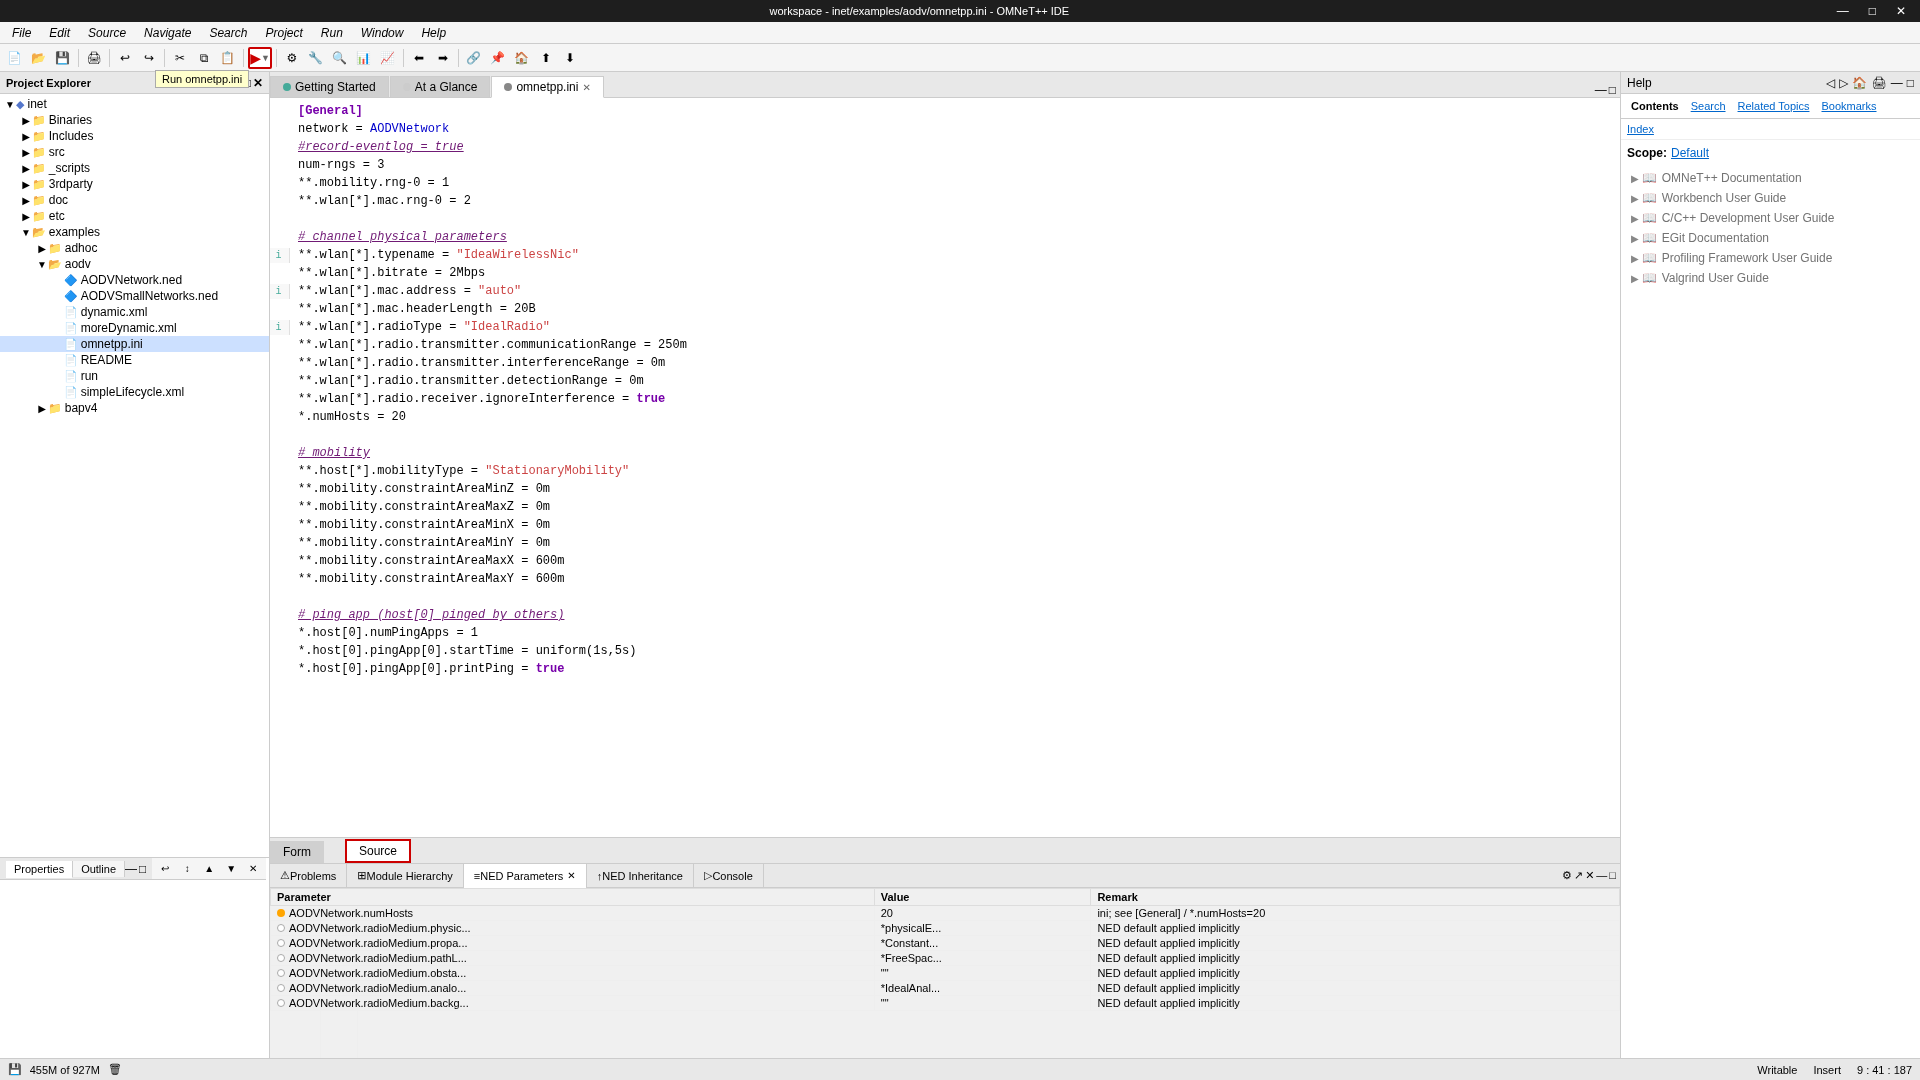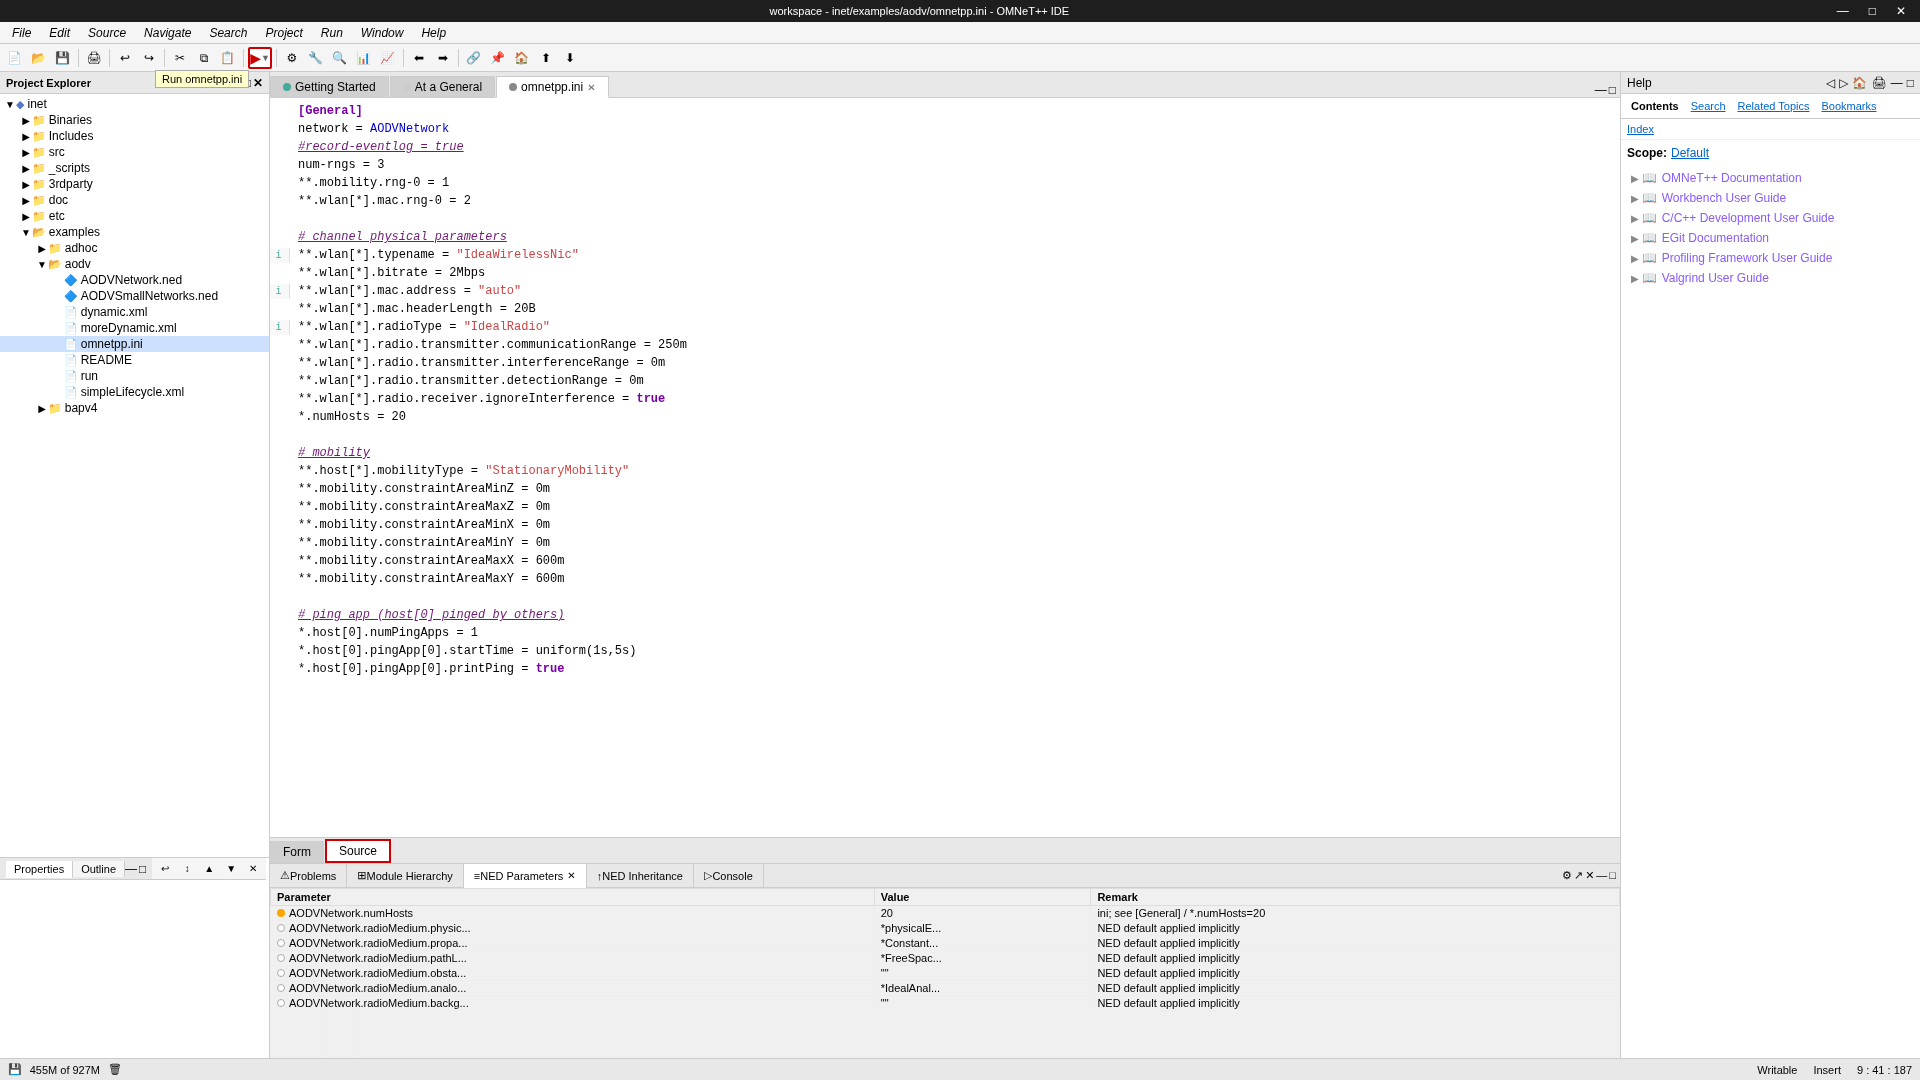--- a/index.html
+++ b/index.html
@@ -62,21 +62,21 @@
     .code-line { display: flex; align-items: baseline; min-height: 18px; }
     .line-gutter { width: 20px; min-width: 20px; background: #f8f8f8; border-right: 1px solid #e0e0e0; color: #aaa; font-size: 10px; text-align: center; user-select: none; padding-right: 2px; }
     .line-gutter.has-marker { color: #4a9; }
     .line-content { padding-left: 8px; white-space: pre; flex: 1; }
     .kw-string { color: #cc4444; }
     .kw-comment { color: #701a75; font-style: italic; text-decoration: underline; }
     .kw-blue { color: #0000cc; }
     .kw-keyword { color: #7700aa; font-weight: bold; }
     
     
-    #editor-bottom-tabs { background: #e8e8e8; border-top: 1px solid #ccc; display: flex; align-items: flex-end; height: 26px; }
+    #editor-bottom-tabs { background: #e8e8e8; border-top: 1px solid #ccc; display: flex; align-items: flex-end; height: 26px; gap: 20px; }
     .bottom-tab { padding: 3px 12px; font-size: 12px; cursor: pointer; border: 1px solid transparent; background: #d0d0d0; margin-right: 1px; }
     .bottom-tab.source-active { background: #fff; border: 2px solid #cc0000; }
     
     
     #bottom-panel { height: 195px; border-top: 1px solid #ccc; display: flex; flex-direction: column; }
     #bottom-tabs { background: #e8e8e8; border-bottom: 1px solid #ccc; display: flex; align-items: center; height: 24px; justify-content: space-between; }
     #bottom-tabs-left { display: flex; }
     .b-tab { padding: 2px 10px; font-size: 11px; cursor: pointer; border-right: 1px solid #ccc; height: 24px; display: flex; align-items: center; }
     .b-tab.active { background: #fff; }
     #bottom-tabs-right { display: flex; gap: 2px; padding-right: 4px; }
@@ -96,21 +96,21 @@
     #help-tabs { display: flex; align-items: center; gap: 4px; padding: 4px 6px; border-bottom: 1px solid #ccc; flex-wrap: wrap; }
     .help-tab { font-size: 11px; cursor: pointer; color: #0066cc; text-decoration: underline; padding: 2px 4px; }
     .help-tab.active { font-weight: bold; text-decoration: none; color: #000; }
     #help-content { flex: 1; overflow-y: auto; padding: 6px; font-size: 12px; }
     .scope-line { display: flex; align-items: center; gap: 4px; margin-bottom: 8px; }
     .scope-label { font-weight: bold; text-align: right; }
     .scope-link { color: #0066cc; text-decoration: underline; cursor: pointer; }
     .help-section-item { display: flex; align-items: center; gap: 4px; padding: 3px 4px; cursor: pointer; }
     .help-arrow { color: #888; font-size: 10px; }
     .help-doc-icon { color: #5577aa; font-size: 12px; }
-    .help-link { color: #8b5cf6; font-size: 12px; }
+    .help-link { color: #737373; font-size: 12px; }
     
     
     #status-bar { background: #e8e8e8; border-top: 1px solid #ccc; height: 22px; display: flex; align-items: center; justify-content: space-between; padding: 0 8px; font-size: 11px; }
     #status-left { display: flex; align-items: center; gap: 8px; }
     #status-right { display: flex; align-items: center; gap: 16px; }
     
     
     ::-webkit-scrollbar { width: 8px; height: 8px; }
     ::-webkit-scrollbar-track { background: #f1f1f1; }
     ::-webkit-scrollbar-thumb { background: #bbb; }
@@ -347,21 +347,21 @@
 
   <div id="center-panel">
 
     <div id="editor-tabs">
       <div class="editor-tab">
         <span class="tab-dot green"></span>
         <span>Getting Started</span>
       </div>
       <div class="editor-tab">
         <span class="tab-dot"></span>
-        <span>At a General</span>
+        <span>At a Glance</span>
       </div>
       <div class="editor-tab active">
         <span class="tab-dot" style="background:#888;"></span>
         <span>omnetpp.ini</span>
         <span class="tab-close">✕</span>
       </div>
       <div style="flex:1;"></div>
       <div style="display:flex; gap:2px; align-items:center; padding-right:4px;">
         <span style="cursor:pointer; font-size:12px;">—</span>
         <span style="cursor:pointer; font-size:12px;">□</span>

